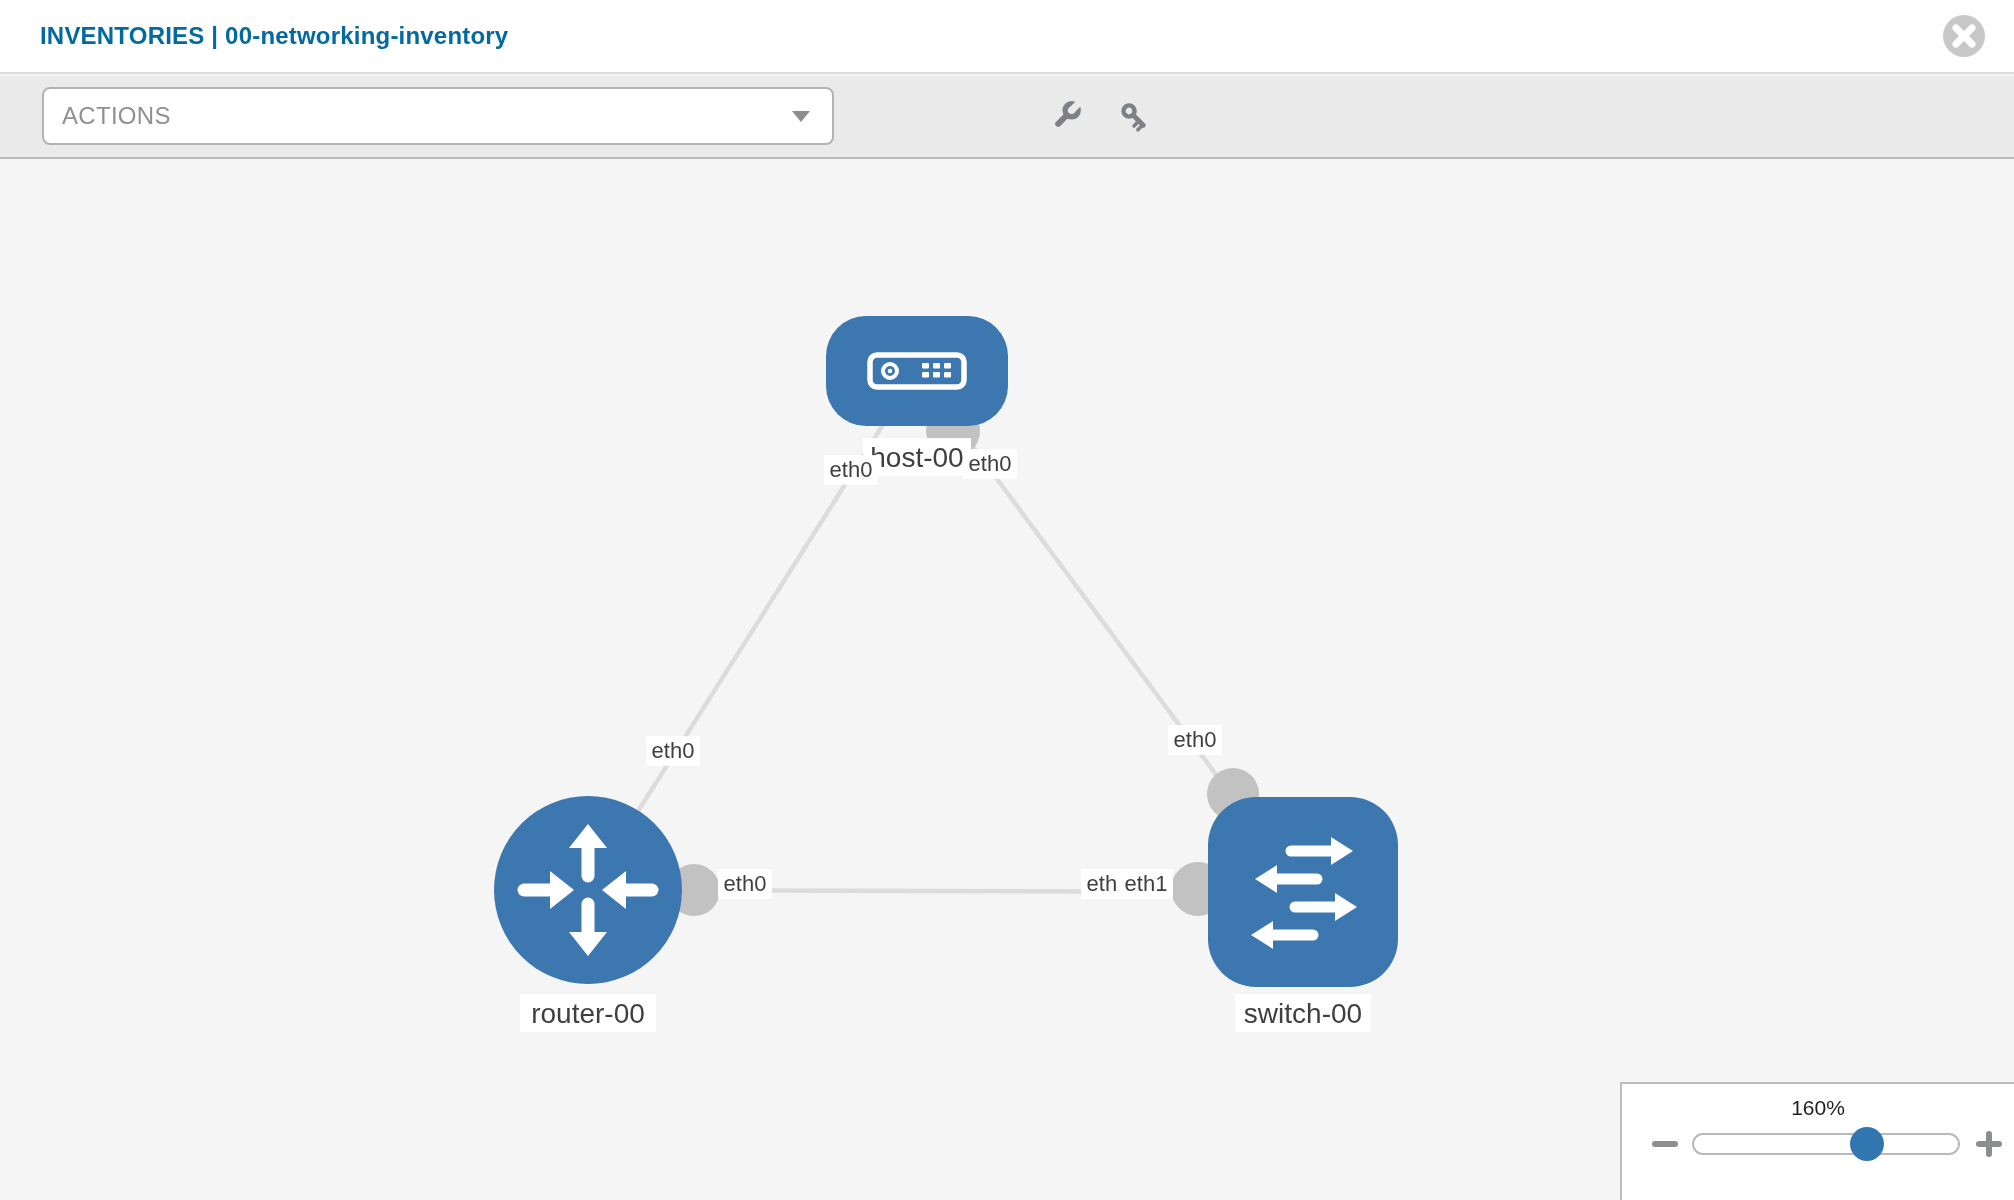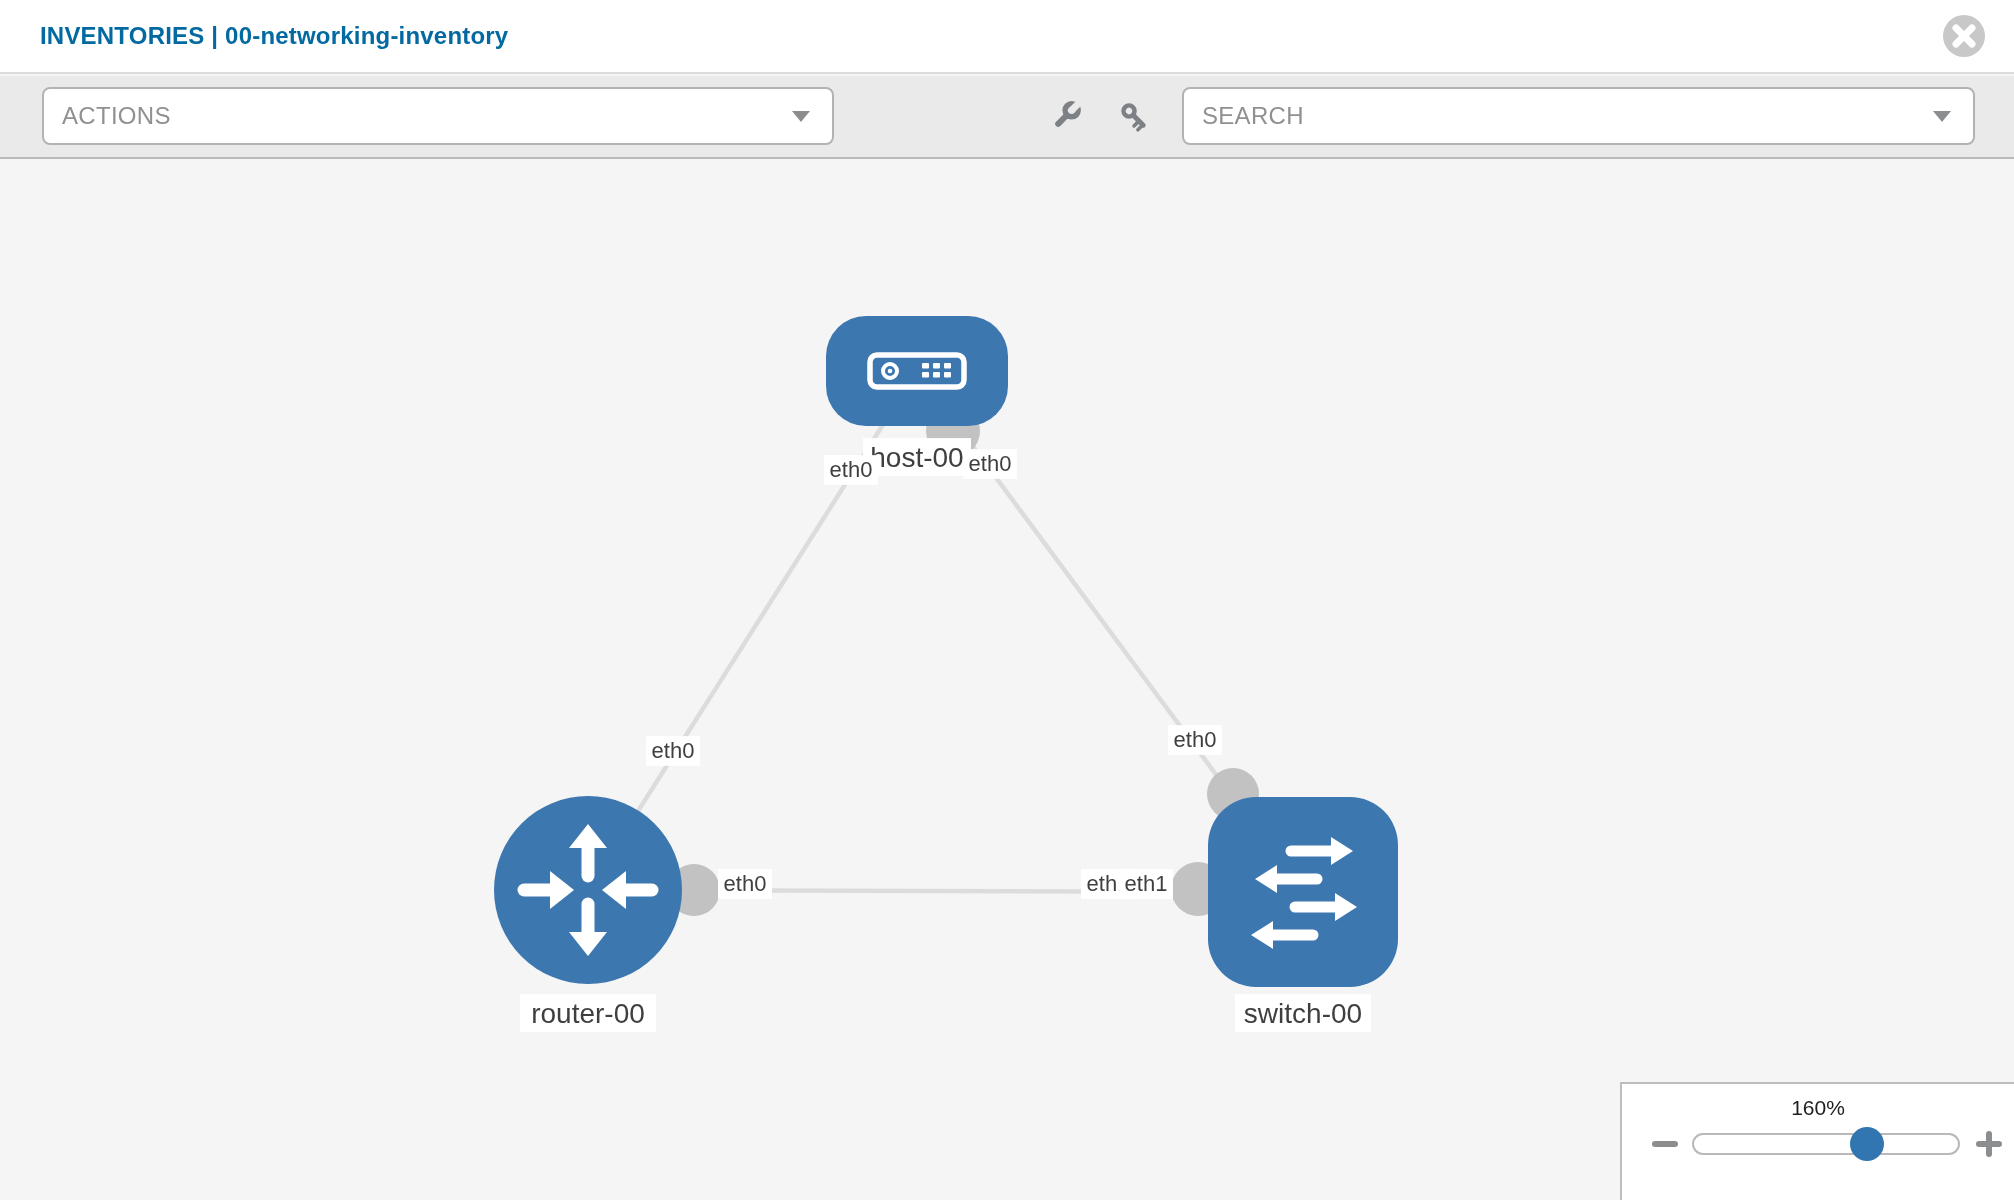--- a/index.html
+++ b/index.html
@@ -98,24 +98,20 @@
     <svg width="36" height="36" viewBox="-18 -18 36 36">
       <g transform="rotate(45)">
         <circle cx="-7" cy="0" r="5.5" fill="none" stroke="#7d8186" stroke-width="4.5"></circle>
         <line x1="-1" y1="0" x2="13" y2="0" stroke="#7d8186" stroke-width="5" stroke-linecap="round"></line>
         <line x1="7" y1="2" x2="7" y2="7" stroke="#7d8186" stroke-width="3.6" stroke-linecap="round"></line>
         <line x1="12.5" y1="2" x2="12.5" y2="7" stroke="#7d8186" stroke-width="3.6" stroke-linecap="round"></line>
       </g>
     </svg>
   </div>
 
-  <div class="select-box search-box">
-    <span class="sel-label">SEARCH</span>
-    <span class="caret"></span>
-  </div>
 </div>
 
 <svg id="topology-svg" class="topology-canvas" width="2014" height="1041" viewBox="0 159 2014 1041">
   <defs>
     <g id="icon-host">
       <rect x="-47" y="-16" width="94" height="32" rx="7" fill="none" stroke="#ffffff" stroke-width="5.5"></rect>
       <circle cx="-27" cy="0" r="7" fill="none" stroke="#ffffff" stroke-width="4"></circle>
       <circle cx="-27" cy="0" r="2.3" fill="#ffffff"></circle>
       <rect x="5" y="-8" width="7" height="5.5" rx="1" fill="#ffffff"></rect>
       <rect x="16" y="-8" width="7" height="5.5" rx="1" fill="#ffffff"></rect>

